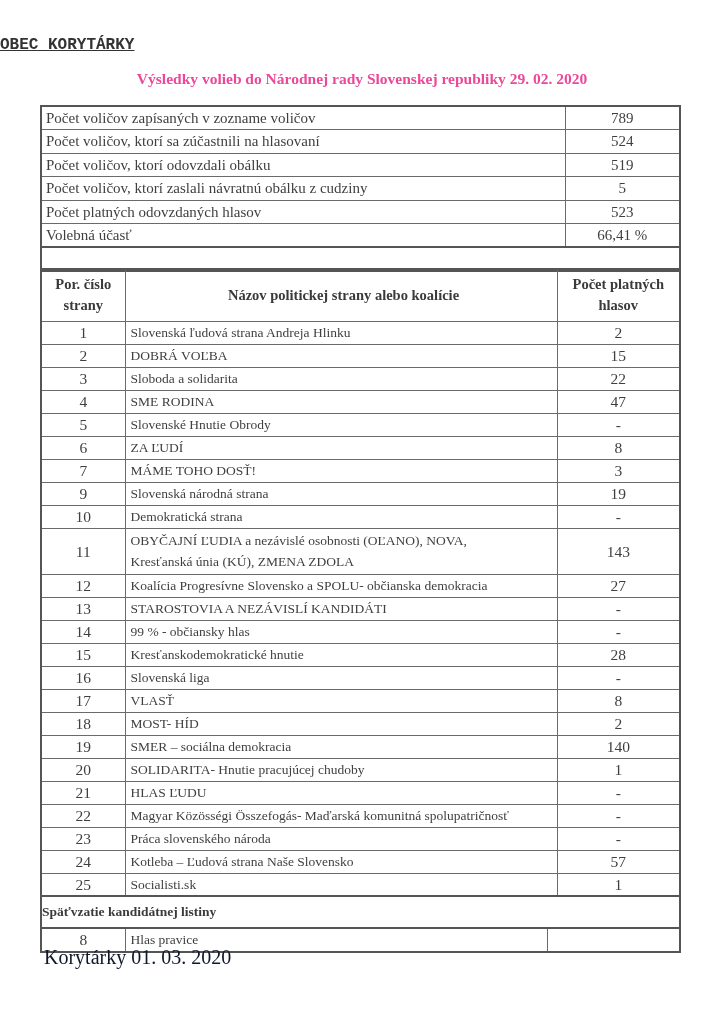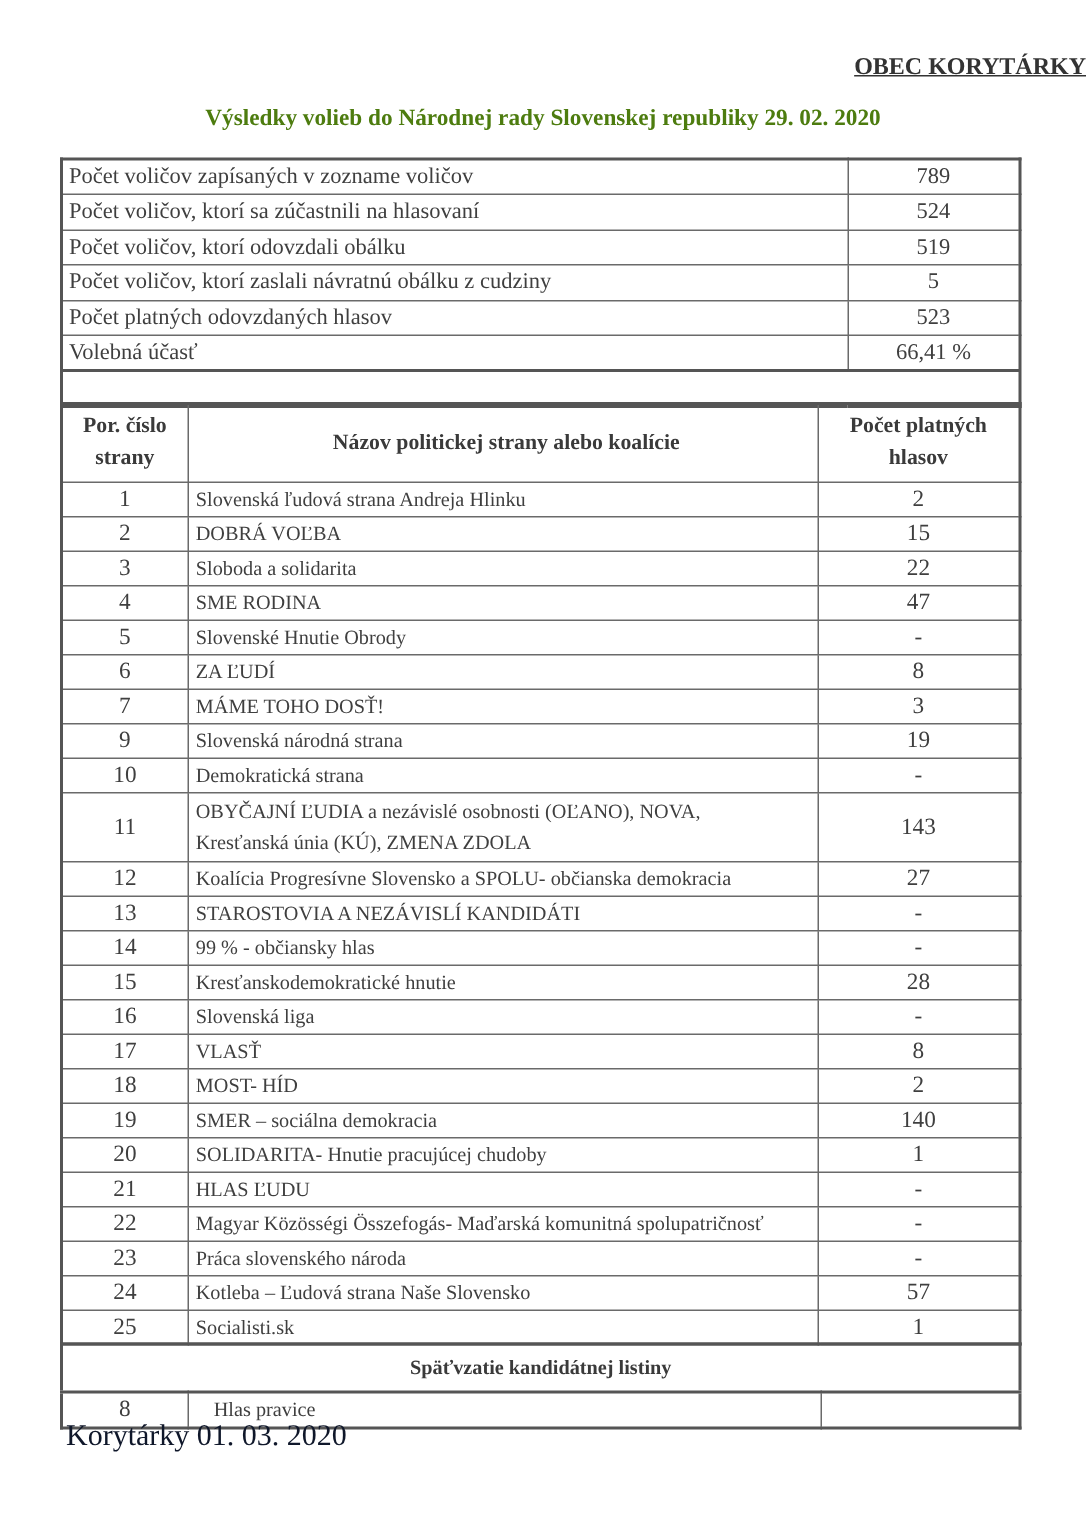--- a/index.html
+++ b/index.html
@@ -6,58 +6,58 @@
   html, body {
     width: 724px; height: 1024px; background: #ffffff; overflow: hidden;
   }
   body {
     position: relative;
     font-family: "Liberation Serif", "DejaVu Serif", serif;
     color: #3a3a3a;
   }
   .title {
     position: absolute; left: 0; width: 724px; top: 36px;
-    text-align: right; font-weight: bold; font-size: 16px;
-    text-decoration: underline; color: #333;
+    text-align: left; font-weight: bold; font-size: 16px;
+    text-decoration: underline; color: #333; font-family: Liberation Mono, monospace;
   }
   .subtitle {
     position: absolute; left: 0; width: 724px; top: 70px;
-    text-align: center; font-weight: bold; font-size: 15.5px; color: #4d7c0f;
+    text-align: center; font-weight: bold; font-size: 15.5px; color: #ec4899;
   }
   table { border-collapse: collapse; position: absolute; left: 40px; width: 641px; border-radius: 26px; }
   td, th { border: 1px solid #6a6a6a; font-size: 15px; font-weight: normal; color: #3f3f3f; }
 
   
   #summary { top: 105px; border: 2px solid #555; }
   #summary td { height: 23.5px; padding: 0 4px; line-height: 22px; }
   #summary td.val { width: 115px; text-align: center; border-left: 1.5px solid #555; }
   #summary tr.spacer td { height: 24px; border-left: 1px solid #6a6a6a; border-top: 2px solid #555; }
 
   
   #results { top: 268px; border: 2px solid #555; border-top: 2px solid #555; }
   #results th { font-weight: bold; font-size: 14.5px; color: #3a3a3a; line-height: 21px; }
   #results th.num { width: 84px; height: 52px; }
   #results th.name { text-align: center; padding-left: 5px; }
-  #results th.votes { width: 135px; border-left: 1.5px solid #555; }
+  #results th.votes { width: 123px; border-left: 1.5px solid #555; }
   #results td { height: 23px; line-height: 21px; }
   #results td.n { text-align: center; font-size: 15.5px; }
   #results td.p { font-size: 13.5px; padding-left: 5px; }
   #results td.v { text-align: center; font-size: 15.5px; border-left: 1.5px solid #555; }
   #results tr.tall td { height: 46px; }
   #results tr.tall td.p { line-height: 21px; }
 
   
   #withdrawn { top: 895px; border: 2px solid #555; }
   #withdrawn td.head {
-    height: 32px; text-align: center; font-weight: bold; font-size: 13.5px;
+    height: 32px; text-align: left; font-weight: bold; font-size: 13.5px;
     border-bottom: 2.5px solid #555; color: #3a3a3a;
   }
   #withdrawn td { height: 24px; line-height: 22px; }
   #withdrawn td.n { width: 84px; text-align: center; font-size: 15.5px; }
-  #withdrawn td.p { font-size: 13.5px; padding-left: 17px; }
+  #withdrawn td.p { font-size: 13.5px; padding-left: 5px; }
   #withdrawn td.v { width: 133px; border-left: 1.5px solid #555; }
 
   .footer {
     position: absolute; left: 44px; top: 946px; font-size: 20px; color: #0f172a;
   }
 </style>
 </head>
 <body>
 
 <div class="title">OBEC KORYTÁRKY</div>

